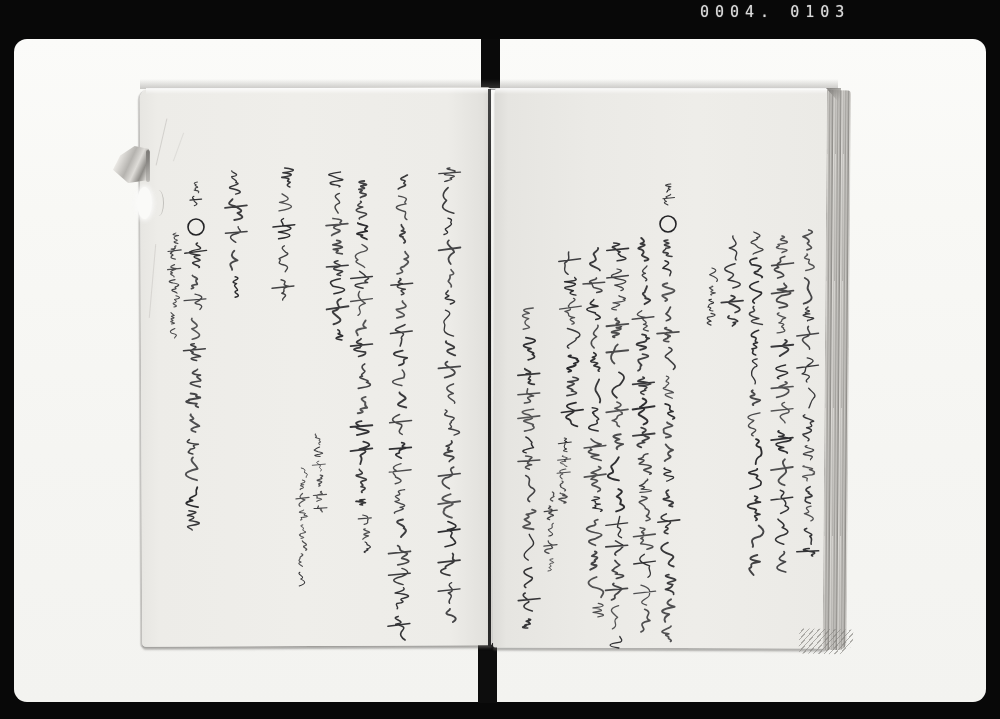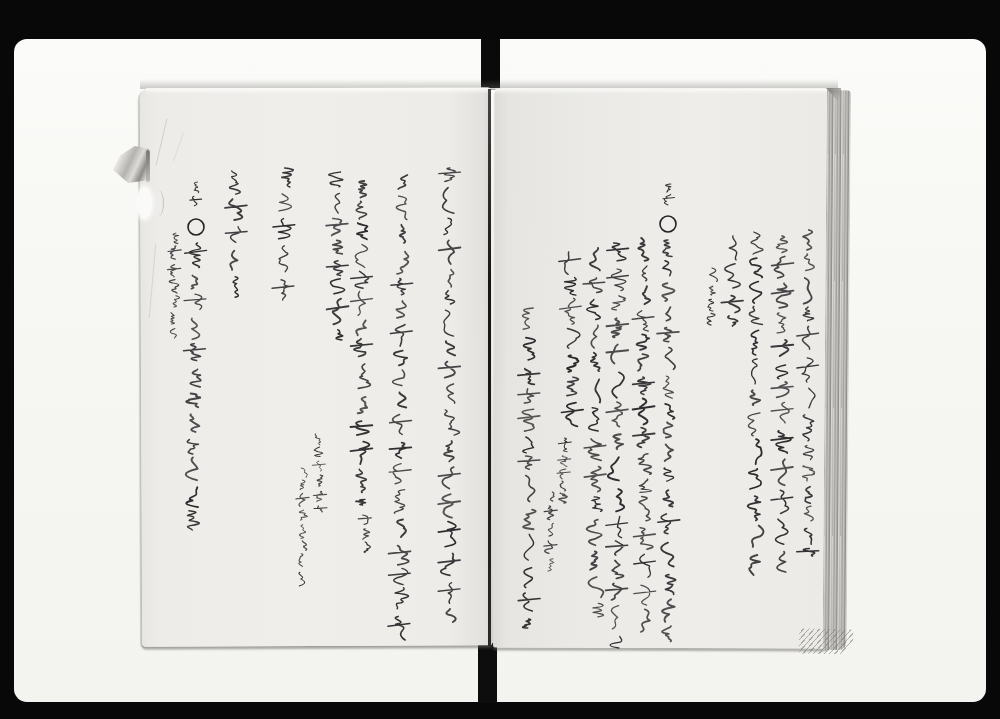--- a/index.html
+++ b/index.html
@@ -84,20 +84,21 @@
     text-shadow:0 0 1px rgba(255,255,255,.55);
   }
   .ink-layer{left:0;top:0;width:1000px;height:719px;pointer-events:none;}
 </style>
 </head>
 <body>
 
 <div class="stage">
   <div class="abs backdrop"></div>
 
+  <div class="abs frame-counter">0004. 0103</div>
 
   <div class="abs cradle-gap-top"></div>
   <div class="abs cradle-gap-bottom"></div>
   <div class="abs above-shadow"></div>
 
   <div class="abs page-left"></div>
   <div class="abs page-right"></div>
   <div class="abs page-top-light"></div>
   <div class="abs gutter-line"></div>
 

